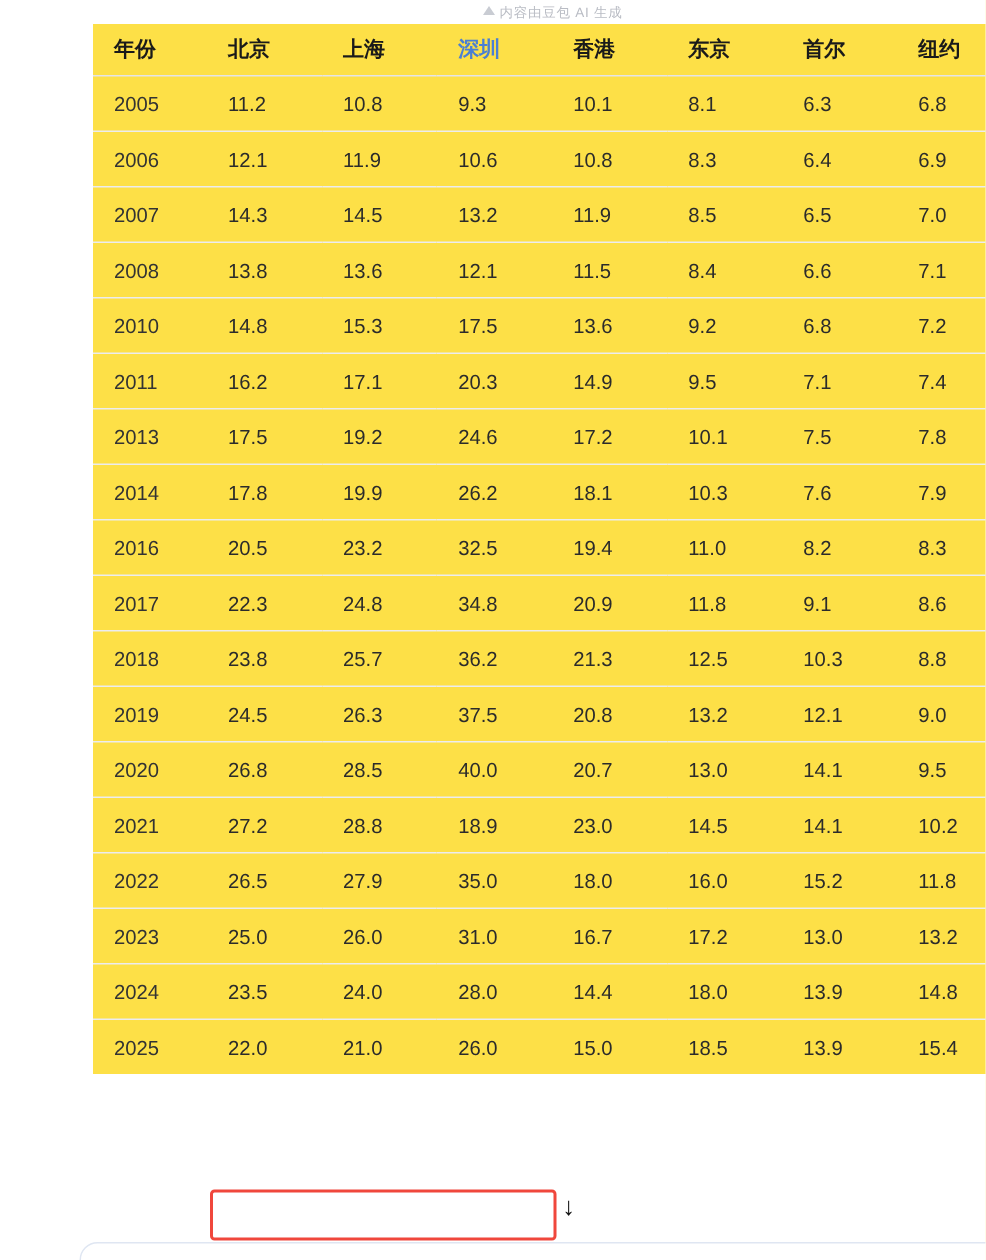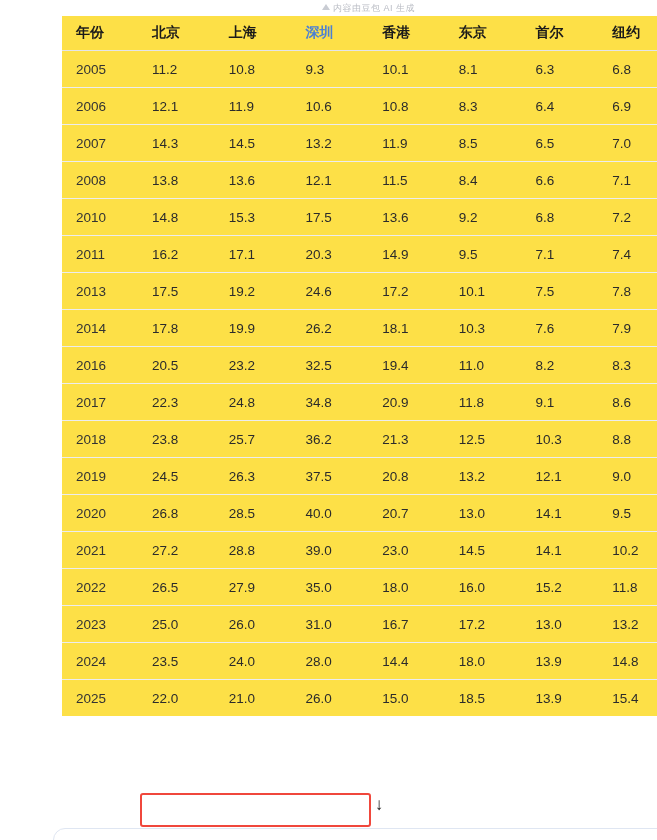--- a/index.html
+++ b/index.html
@@ -287,21 +287,21 @@
           <td>40.0</td>
           <td>20.7</td>
           <td>13.0</td>
           <td>14.1</td>
           <td>9.5</td>
         </tr>
         <tr>
           <td class="year">2021</td>
           <td>27.2</td>
           <td>28.8</td>
-          <td>39.0</td>
+          <td>18.9</td>
           <td>23.0</td>
           <td>14.5</td>
           <td>14.1</td>
           <td>10.2</td>
         </tr>
         <tr>
           <td class="year">2022</td>
           <td>26.5</td>
           <td>27.9</td>
           <td>35.0</td>

